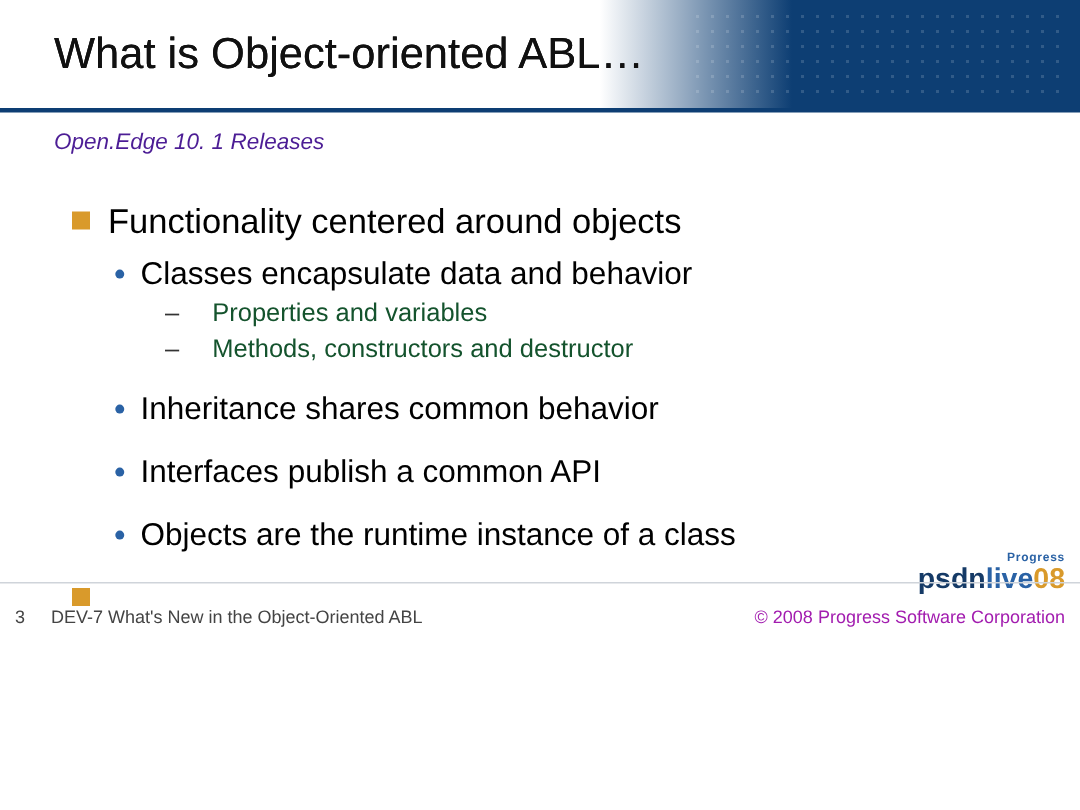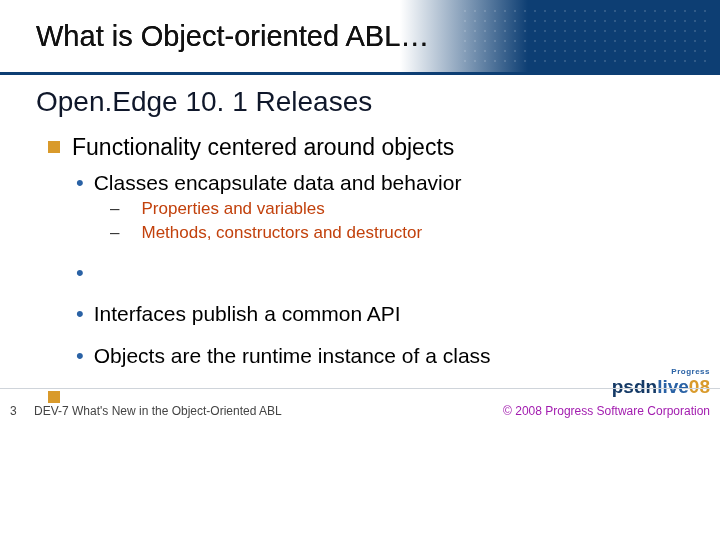--- a/index.html
+++ b/index.html
@@ -14,31 +14,31 @@
     position: absolute; top: 6px; left: 60px; right: 8px; bottom: 6px;
     background-image: radial-gradient(circle, rgba(255,255,255,0.15) 1px, transparent 1px);
     background-size: 10px 10px;
   }
   .title-text {
     position: absolute; left: 36px; top: 20px;
     font-size: 29px; color: #111; font-weight: 400;
     text-shadow: 0 0 0 #000;
   }
   .title-underline { position: absolute; left: 0; right: 0; top: 72px; height: 3px; background: #0d3e73; }
-  .subtitle { position: absolute; left: 36px; top: 86px; font-size: 28px; color: #0f172a; }
+  .subtitle { position: absolute; left: 36px; top: 86px; font-style: italic; font-size: 15px; color: #4c1d95; }
   .content { position: absolute; left: 48px; top: 124px; right: 30px; }
   .lvl1 { display: flex; align-items: flex-start; margin-top: 10px; margin-bottom: 4px; }
   .lvl1 .sq { width: 12px; height: 12px; background: #d99a2b; margin-top: 7px; margin-right: 12px; flex: 0 0 auto; }
   .lvl1 .txt { font-size: 23px; color: #000; }
   .lvl2 { display: flex; align-items: flex-start; margin-left: 28px; margin-top: 10px; }
   .lvl2 .dot { font-size: 22px; color: #2a62a5; line-height: 22px; margin-right: 10px; margin-top: 1px; flex: 0 0 auto; }
   .lvl2 .txt { font-size: 21px; color: #000; }
   .lvl3 { display: flex; align-items: flex-start; margin-left: 62px; margin-top: 4px; }
   .lvl3 .dash { font-size: 17px; color: #333; margin-right: 6px; flex: 0 0 auto; }
-  .lvl3 .txt { font-size: 17px; color: #c2410c; padding-left: 16px; }
+  .lvl3 .txt { font-size: 17px; color: #14532d; padding-left: 16px; }
   .footer {
     position: absolute; left: 0; right: 0; bottom: 0; height: 44px;
     border-top: 1px solid #cfd4da;
   }
   .page-num { position: absolute; left: 10px; bottom: 14px; font-size: 12px; color: #444; }
   .footer-title { position: absolute; left: 34px; bottom: 14px; font-size: 12px; color: #444; }
   .copyright { position: absolute; right: 10px; bottom: 14px; font-size: 12px; color: #a21caf; text-align: center; }
   .logo { position: absolute; right: 10px; bottom: 34px; display: flex; align-items: flex-end; }
   .logo .prog { font-size: 8px; color: #2a62a5; font-weight: bold; letter-spacing: 0.5px; }
   .logo .psdn { font-size: 19px; font-weight: bold; color: #153a66; margin-left: 20px; }
@@ -76,20 +76,21 @@
       <div class="dash">–</div>
       <div class="txt">Properties and variables</div>
     </div>
     <div class="lvl3">
       <div class="dash">–</div>
       <div class="txt">Methods, constructors and destructor</div>
     </div>
 
     <div class="lvl2" style="margin-top:18px">
       <div class="dot">•</div>
+      <div class="txt">Inheritance shares common behavior</div>
     </div>
 
     <div class="lvl2" style="margin-top:18px">
       <div class="dot">•</div>
       <div class="txt">Interfaces publish a common API</div>
     </div>
 
     <div class="lvl2" style="margin-top:18px">
       <div class="dot">•</div>
       <div class="txt">Objects are the runtime instance of a class</div>

